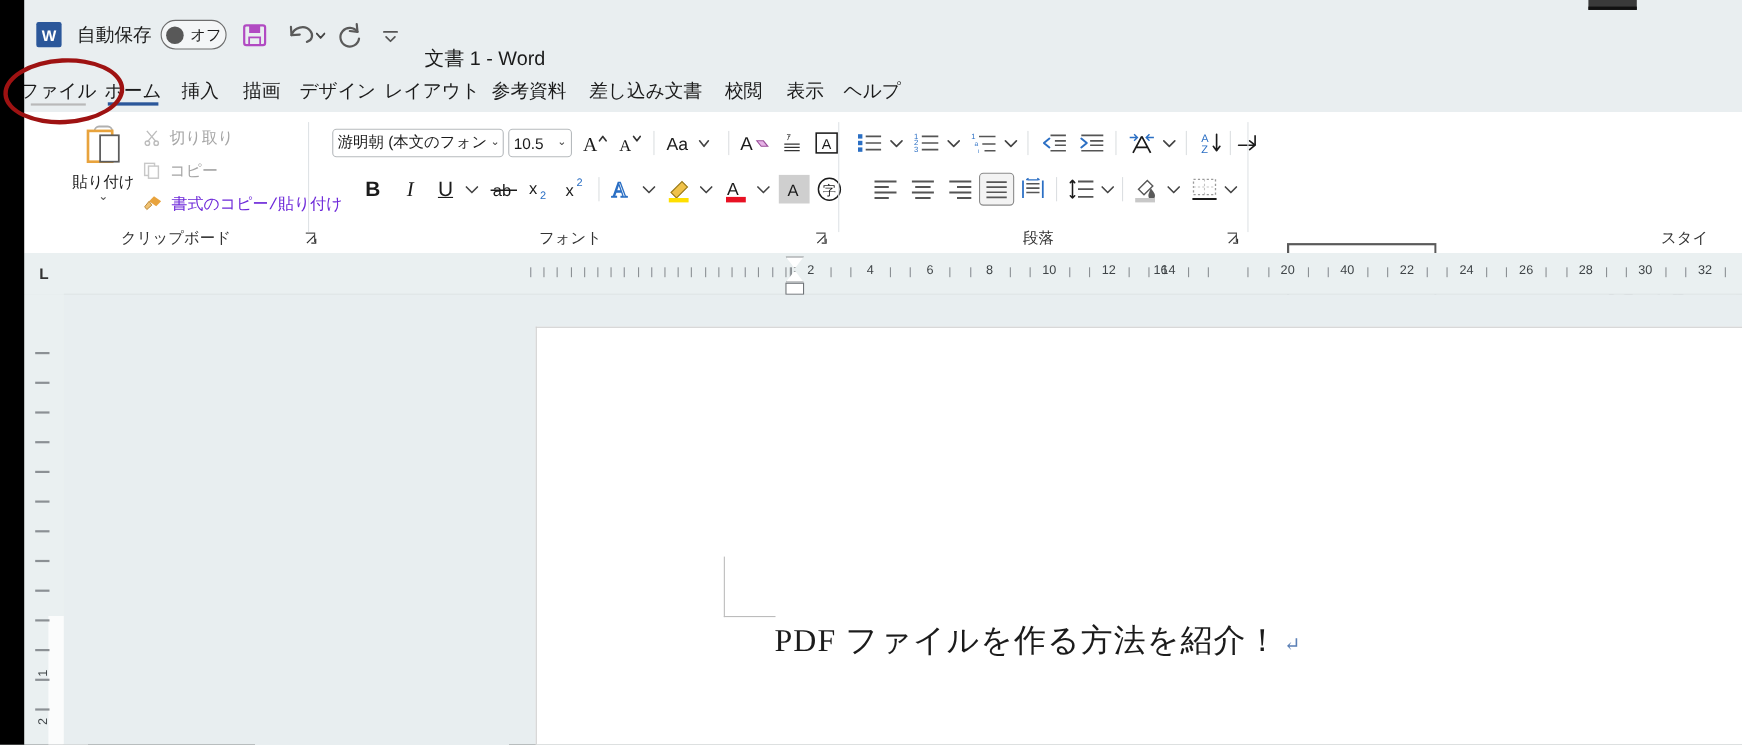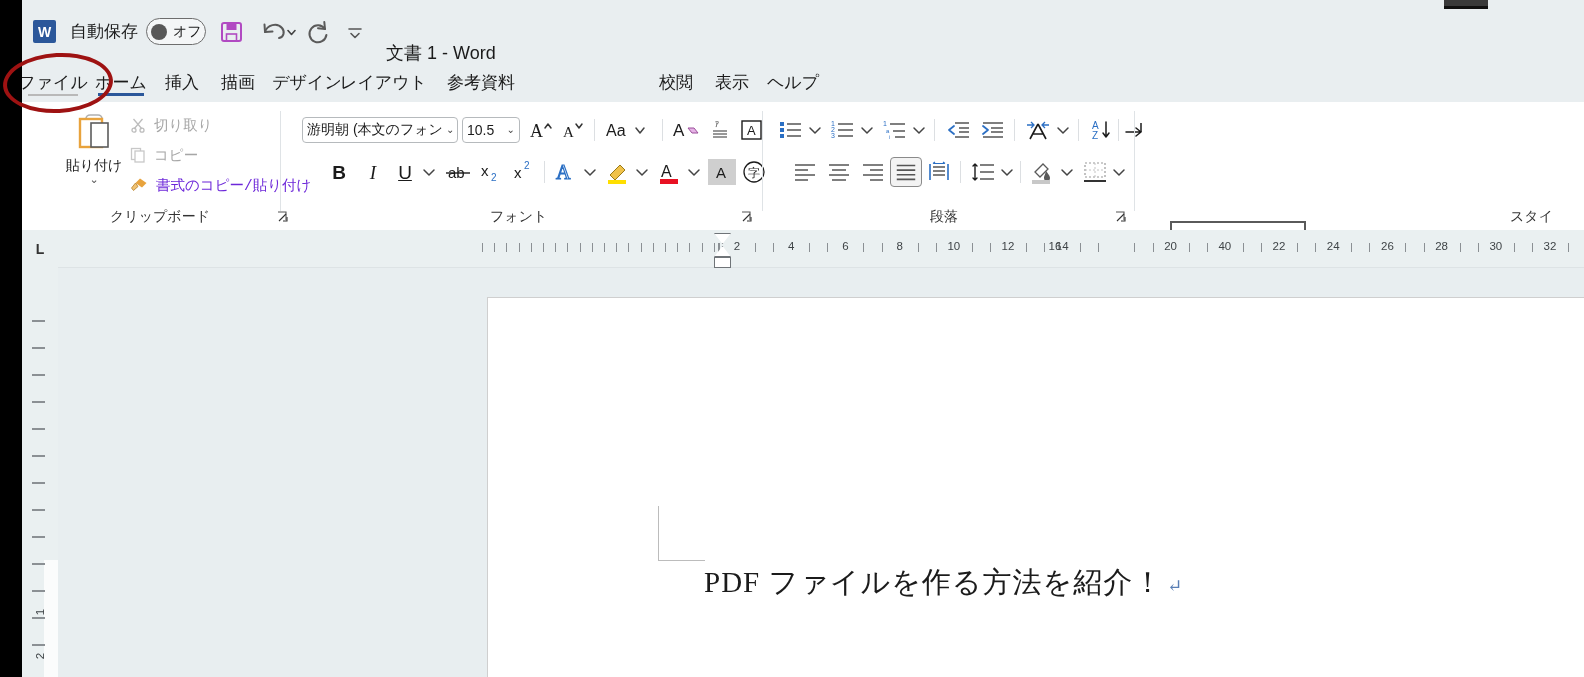--- a/index.html
+++ b/index.html
@@ -284,25 +284,28 @@
       </div>
       <div class="tab" style="left: 160px; width: 44px;">
         <span>挿入</span>
       </div>
       <div class="tab" style="left: 216px; width: 44px;">
         <span>描画</span>
       </div>
       <div class="tab" style="left: 272px; width: 70px;">
         <span>デザイン</span>
       </div>
-      <div class="tab" style="left: 352px; width: 82px; justify-content: flex-end;">
+      <div class="tab" style="left: 352px; width: 82px;">
         <span>レイアウト</span>
       </div>
       <div class="tab" style="left: 442px; width: 78px;">
         <span>参考資料</span>
+      </div>
+      <div class="tab" style="left: 530px; width: 114px;">
+        <span>差し込み文書</span>
       </div>
       <div class="tab" style="left: 654px; width: 44px;">
         <span>校閲</span>
       </div>
       <div class="tab" style="left: 710px; width: 44px;">
         <span>表示</span>
       </div>
       <div class="tab" style="left: 764px; width: 58px;">
         <span>ヘルプ</span>
       </div>

